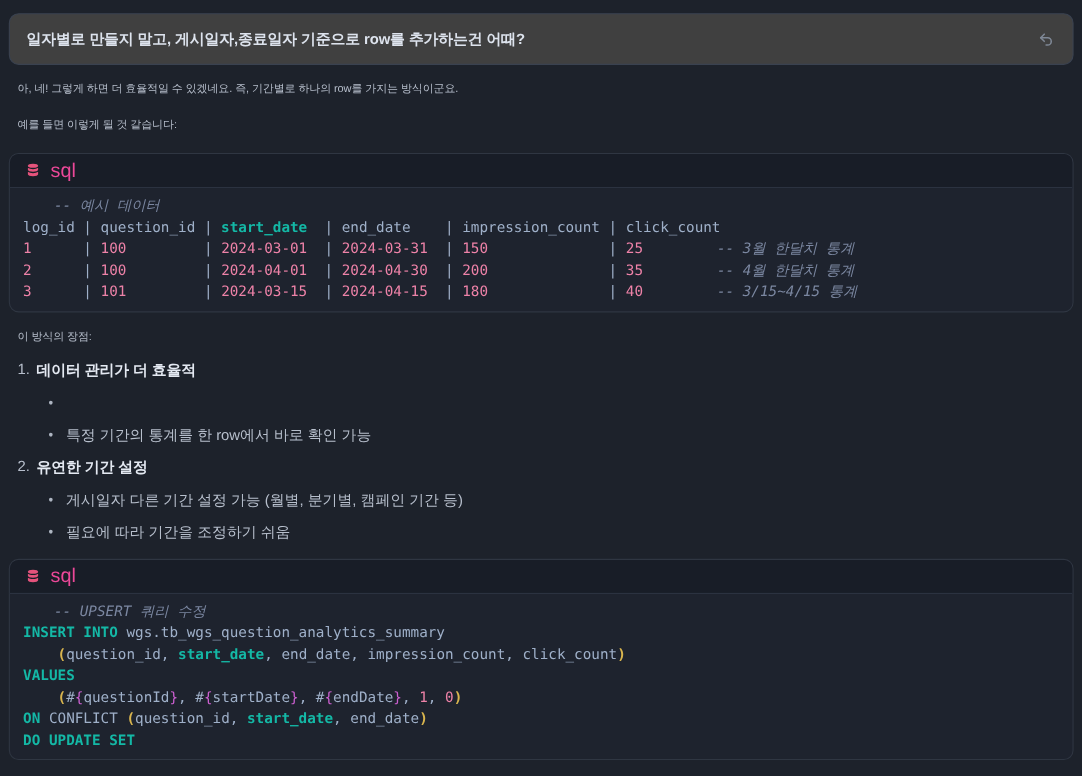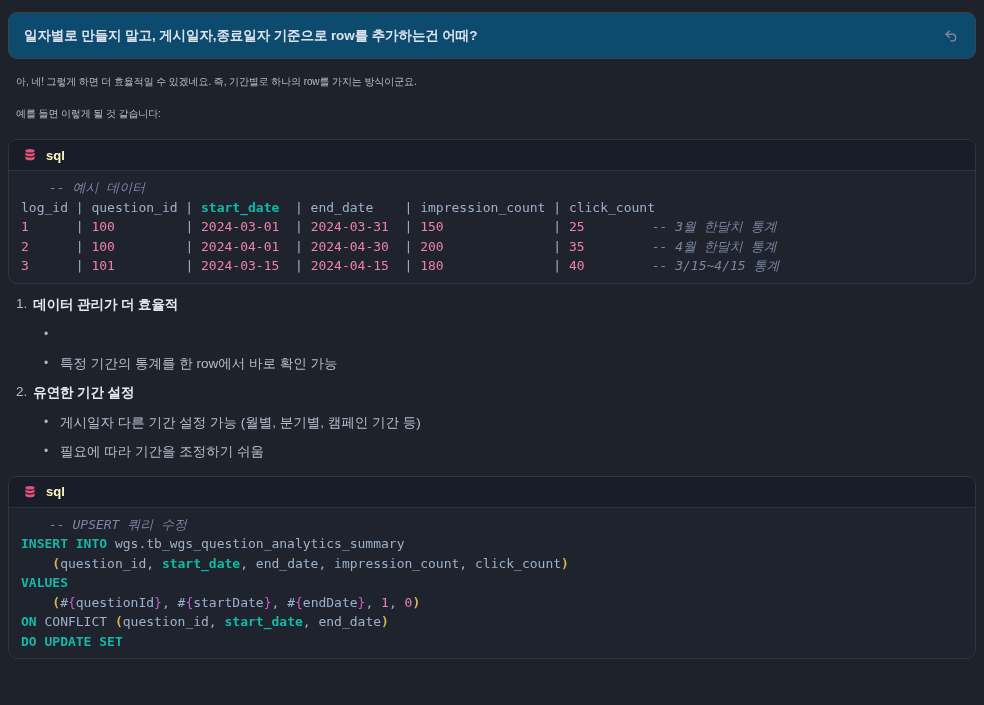--- a/index.html
+++ b/index.html
@@ -7,21 +7,21 @@
   body {
     background:#1d222b;
     font-family:"Liberation Sans", sans-serif;
     color:#b7bfcc;
   }
   .page { width:984px; height:705px; overflow:hidden; }
 
   
   .user-bubble {
     margin:12px 8px 0 8px;
-    background:#0c4a6e;
+    background:#404040;
     border:1px solid #3a4250;
     border-radius:9px;
     padding:12px 14px 12px 15px;
     display:flex; align-items:center; justify-content:space-between;
   }
   .user-text { font-size:13.5px; font-weight:700; color:#dde3ed; letter-spacing:-0.1px; }
   .undo-btn {
     background:none; border:none; cursor:pointer; padding:2px;
     display:flex; align-items:center; color:#7e8795;
   }
@@ -37,21 +37,21 @@
     overflow:hidden;
     background:#1e232e;
   }
   .code-header {
     display:flex; align-items:center; gap:9px;
     background:#181d27;
     border-bottom:1px solid #2b3240;
     padding:7px 14px;
     height:31px;
   }
-  .code-lang { font-size:13px; color:#fef9c3;font-weight:bold; }
+  .code-lang { font-size:18px; color:#ec4899; }
   .code-body {
     padding:7px 12px;
     font-family:"DejaVu Sans Mono", monospace;
     font-size:13px;
     line-height:19.5px;
     white-space:pre;
     color:#9fb0c9;
   }
   .code-line { height:19.5px; }
   .tok-k { color:#14b8a6; font-weight:700; }
@@ -96,20 +96,21 @@
           <ellipse cx="8" cy="3.1" rx="5.3" ry="2.1"></ellipse>
           <path d="M2.7 5.2c1.2.9 3.1 1.4 5.3 1.4s4.1-.5 5.3-1.4v2.1c0 1.15-2.37 2.1-5.3 2.1s-5.3-.95-5.3-2.1z"></path>
           <path d="M2.7 9.4c1.2.9 3.1 1.4 5.3 1.4s4.1-.5 5.3-1.4v2.5c0 1.15-2.37 2.1-5.3 2.1s-5.3-.95-5.3-2.1z"></path>
         </svg>
       </span>
       <span class="code-lang">sql</span>
     </div>
     <pre class="code-body"><div class="code-line"><span class="tok-c">-- 예시 데이터</span></div><div class="code-line"><span class="tok-i">log_id | question_id | </span><span class="tok-k">start_date</span><span class="tok-i">  | end_date    | impression_count | click_count</span></div><div class="code-line"><span class="tok-n">1</span><span class="tok-i">      | </span><span class="tok-n">100</span><span class="tok-i">         | </span><span class="tok-n">2024-03-01</span><span class="tok-i">  | </span><span class="tok-n">2024-03-31</span><span class="tok-i">  | </span><span class="tok-n">150</span><span class="tok-i">              | </span><span class="tok-n">25</span><span class="tok-c">     -- 3월 한달치 통계</span></div><div class="code-line"><span class="tok-n">2</span><span class="tok-i">      | </span><span class="tok-n">100</span><span class="tok-i">         | </span><span class="tok-n">2024-04-01</span><span class="tok-i">  | </span><span class="tok-n">2024-04-30</span><span class="tok-i">  | </span><span class="tok-n">200</span><span class="tok-i">              | </span><span class="tok-n">35</span><span class="tok-c">     -- 4월 한달치 통계</span></div><div class="code-line"><span class="tok-n">3</span><span class="tok-i">      | </span><span class="tok-n">101</span><span class="tok-i">         | </span><span class="tok-n">2024-03-15</span><span class="tok-i">  | </span><span class="tok-n">2024-04-15</span><span class="tok-i">  | </span><span class="tok-n">180</span><span class="tok-i">              | </span><span class="tok-n">40</span><span class="tok-c">     -- 3/15~4/15 통계</span></div></pre>
   </div>
 
+  <p class="para">이 방식의 장점:</p>
 
   <div class="olist">
 
     <div class="oitem-head">
       <span class="oitem-num">1.</span>
       <span class="oitem-title">데이터 관리가 더 효율적</span>
     </div>
     <div class="bullets">
       <div class="bullet">
         <span class="dot">•</span>

